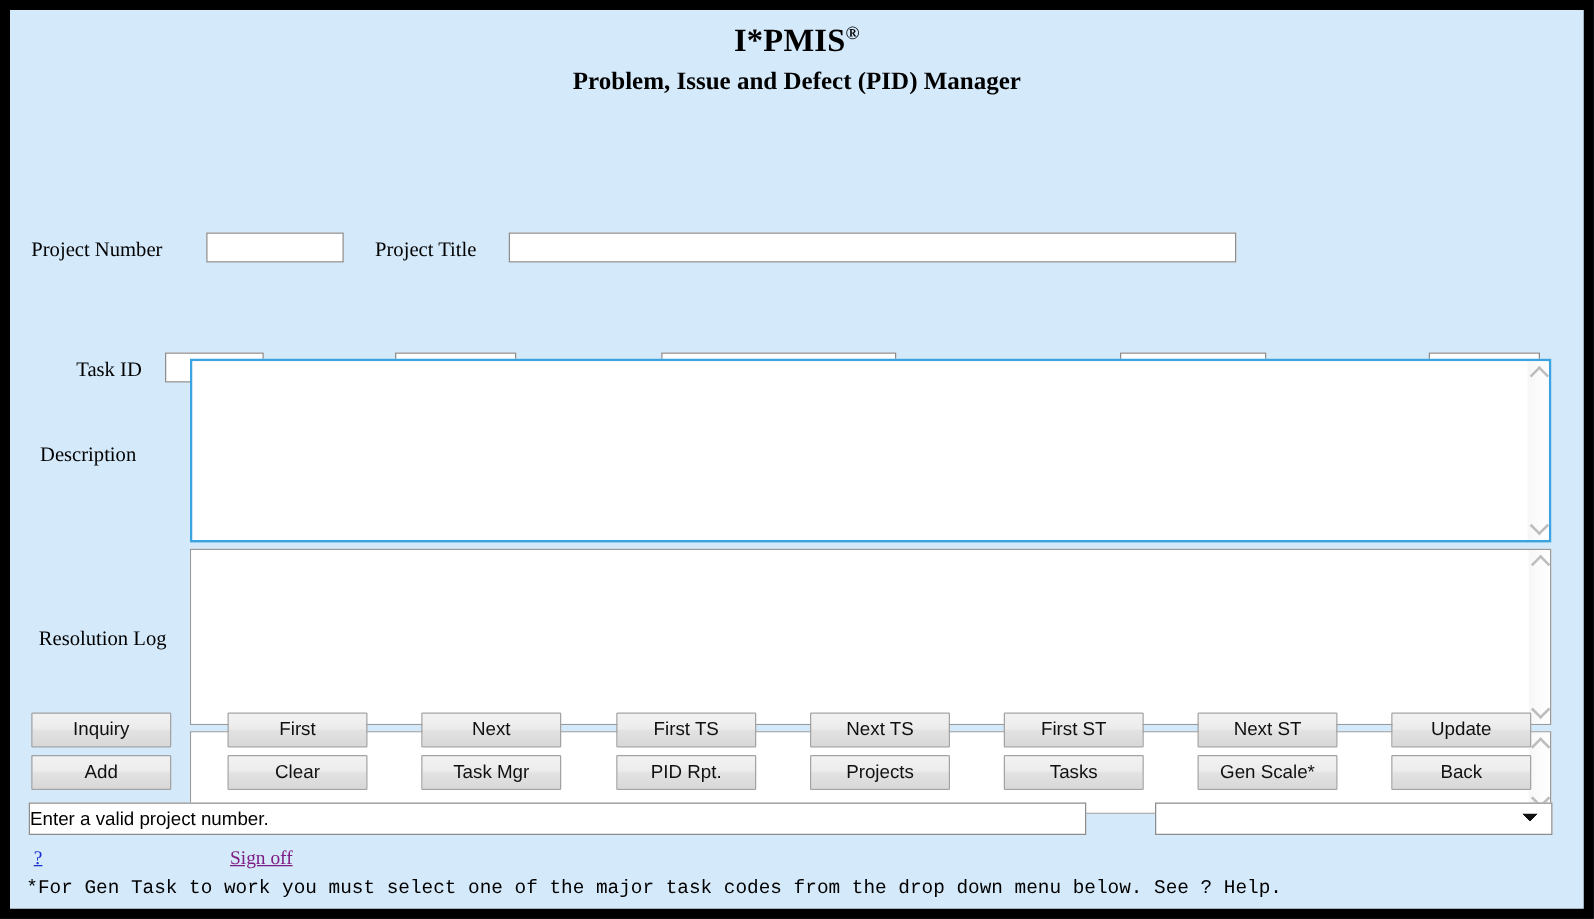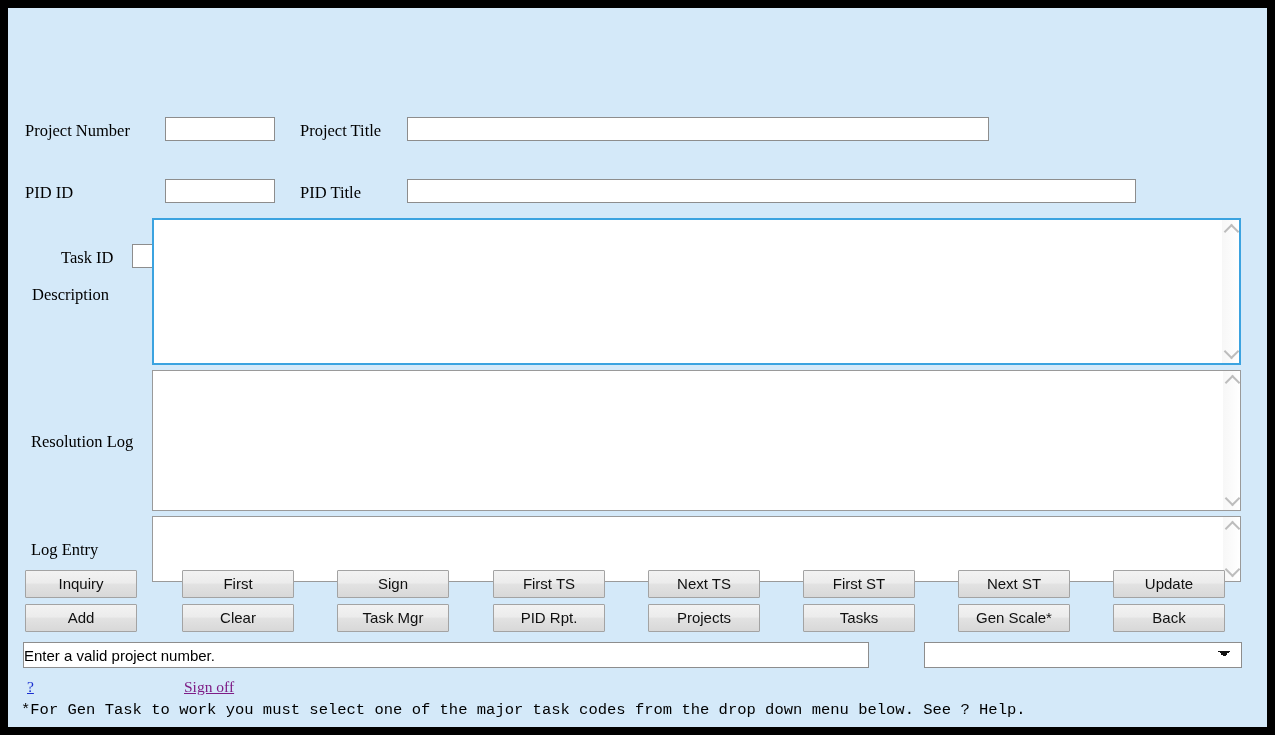--- a/index.html
+++ b/index.html
@@ -194,36 +194,34 @@
     font-size: 15.5px;
     color: #000;
     white-space: nowrap;
   }
 </style>
 </head>
 <body>
 
 <div id="app">
 
+  <div class="header">
+    <div class="app-title"><span>I*PMIS</span><span class="reg">®</span></div>
+    <div class="app-subtitle">Problem, Issue and Defect (PID) Manager</div>
+  </div>
 
   <div class="form-area">
 
     <div class="row">
       <span class="lbl" style="left:17px; top:99px;">Project Number</span>
       <input class="txt" type="text" style="left: 157px; top: 95px; width: 110px;" value="">
       <span class="lbl" style="left:292px; top:99px;">Project Title</span>
       <input class="txt" type="text" style="left: 399px; top: 95px; width: 582px;" value="">
     </div>
 
-    <div class="row">
-      <span class="lbl" style="left:17px; top:130px;">PID ID</span>
-      <input class="txt" type="text" style="left: 157px; top: 126px; width: 110px;" value="">
-      <span class="lbl" style="left:292px; top:130px;">PID Title</span>
-      <input class="txt" type="text" style="left: 399px; top: 126px; width: 729px;" value="">
-    </div>
 
     <div class="row">
       <span class="lbl" style="left:53px; top:164px;">Task ID</span>
       <input class="txt" type="text" style="left: 124px; top: 160px; width: 79px;" value="">
 
       <span class="lbl" style="left:263px; top:164px;">Type</span>
       <select class="sel" style="left:308px; top:160px; width:97px;">
         <option></option>
       </select>
 
@@ -267,21 +265,21 @@
       <div class="scrollbar">
         <div class="sb-arrow up"></div>
         <div class="sb-arrow down"></div>
       </div>
     </div>
   </div>
 
   <div>
     <button class="btn" style="left:17px;  top:562px; width:112px;">Inquiry</button>
     <button class="btn" style="left:174px; top:562px; width:112px;">First</button>
-    <button class="btn" style="left:329px; top:562px; width:112px;">Sign</button>
+    <button class="btn" style="left:329px; top:562px; width:112px;">Next</button>
     <button class="btn" style="left:485px; top:562px; width:112px;">First TS</button>
     <button class="btn" style="left:640px; top:562px; width:112px;">Next TS</button>
     <button class="btn" style="left:795px; top:562px; width:112px;">First ST</button>
     <button class="btn" style="left:950px; top:562px; width:112px;">Next ST</button>
     <button class="btn" style="left:1105px;top:562px; width:112px;">Update</button>
 
     <button class="btn" style="left:17px;  top:596px; width:112px;">Add</button>
     <button class="btn" style="left:174px; top:596px; width:112px;">Clear</button>
     <button class="btn" style="left:329px; top:596px; width:112px;">Task Mgr</button>
     <button class="btn" style="left:485px; top:596px; width:112px;">PID Rpt.</button>

